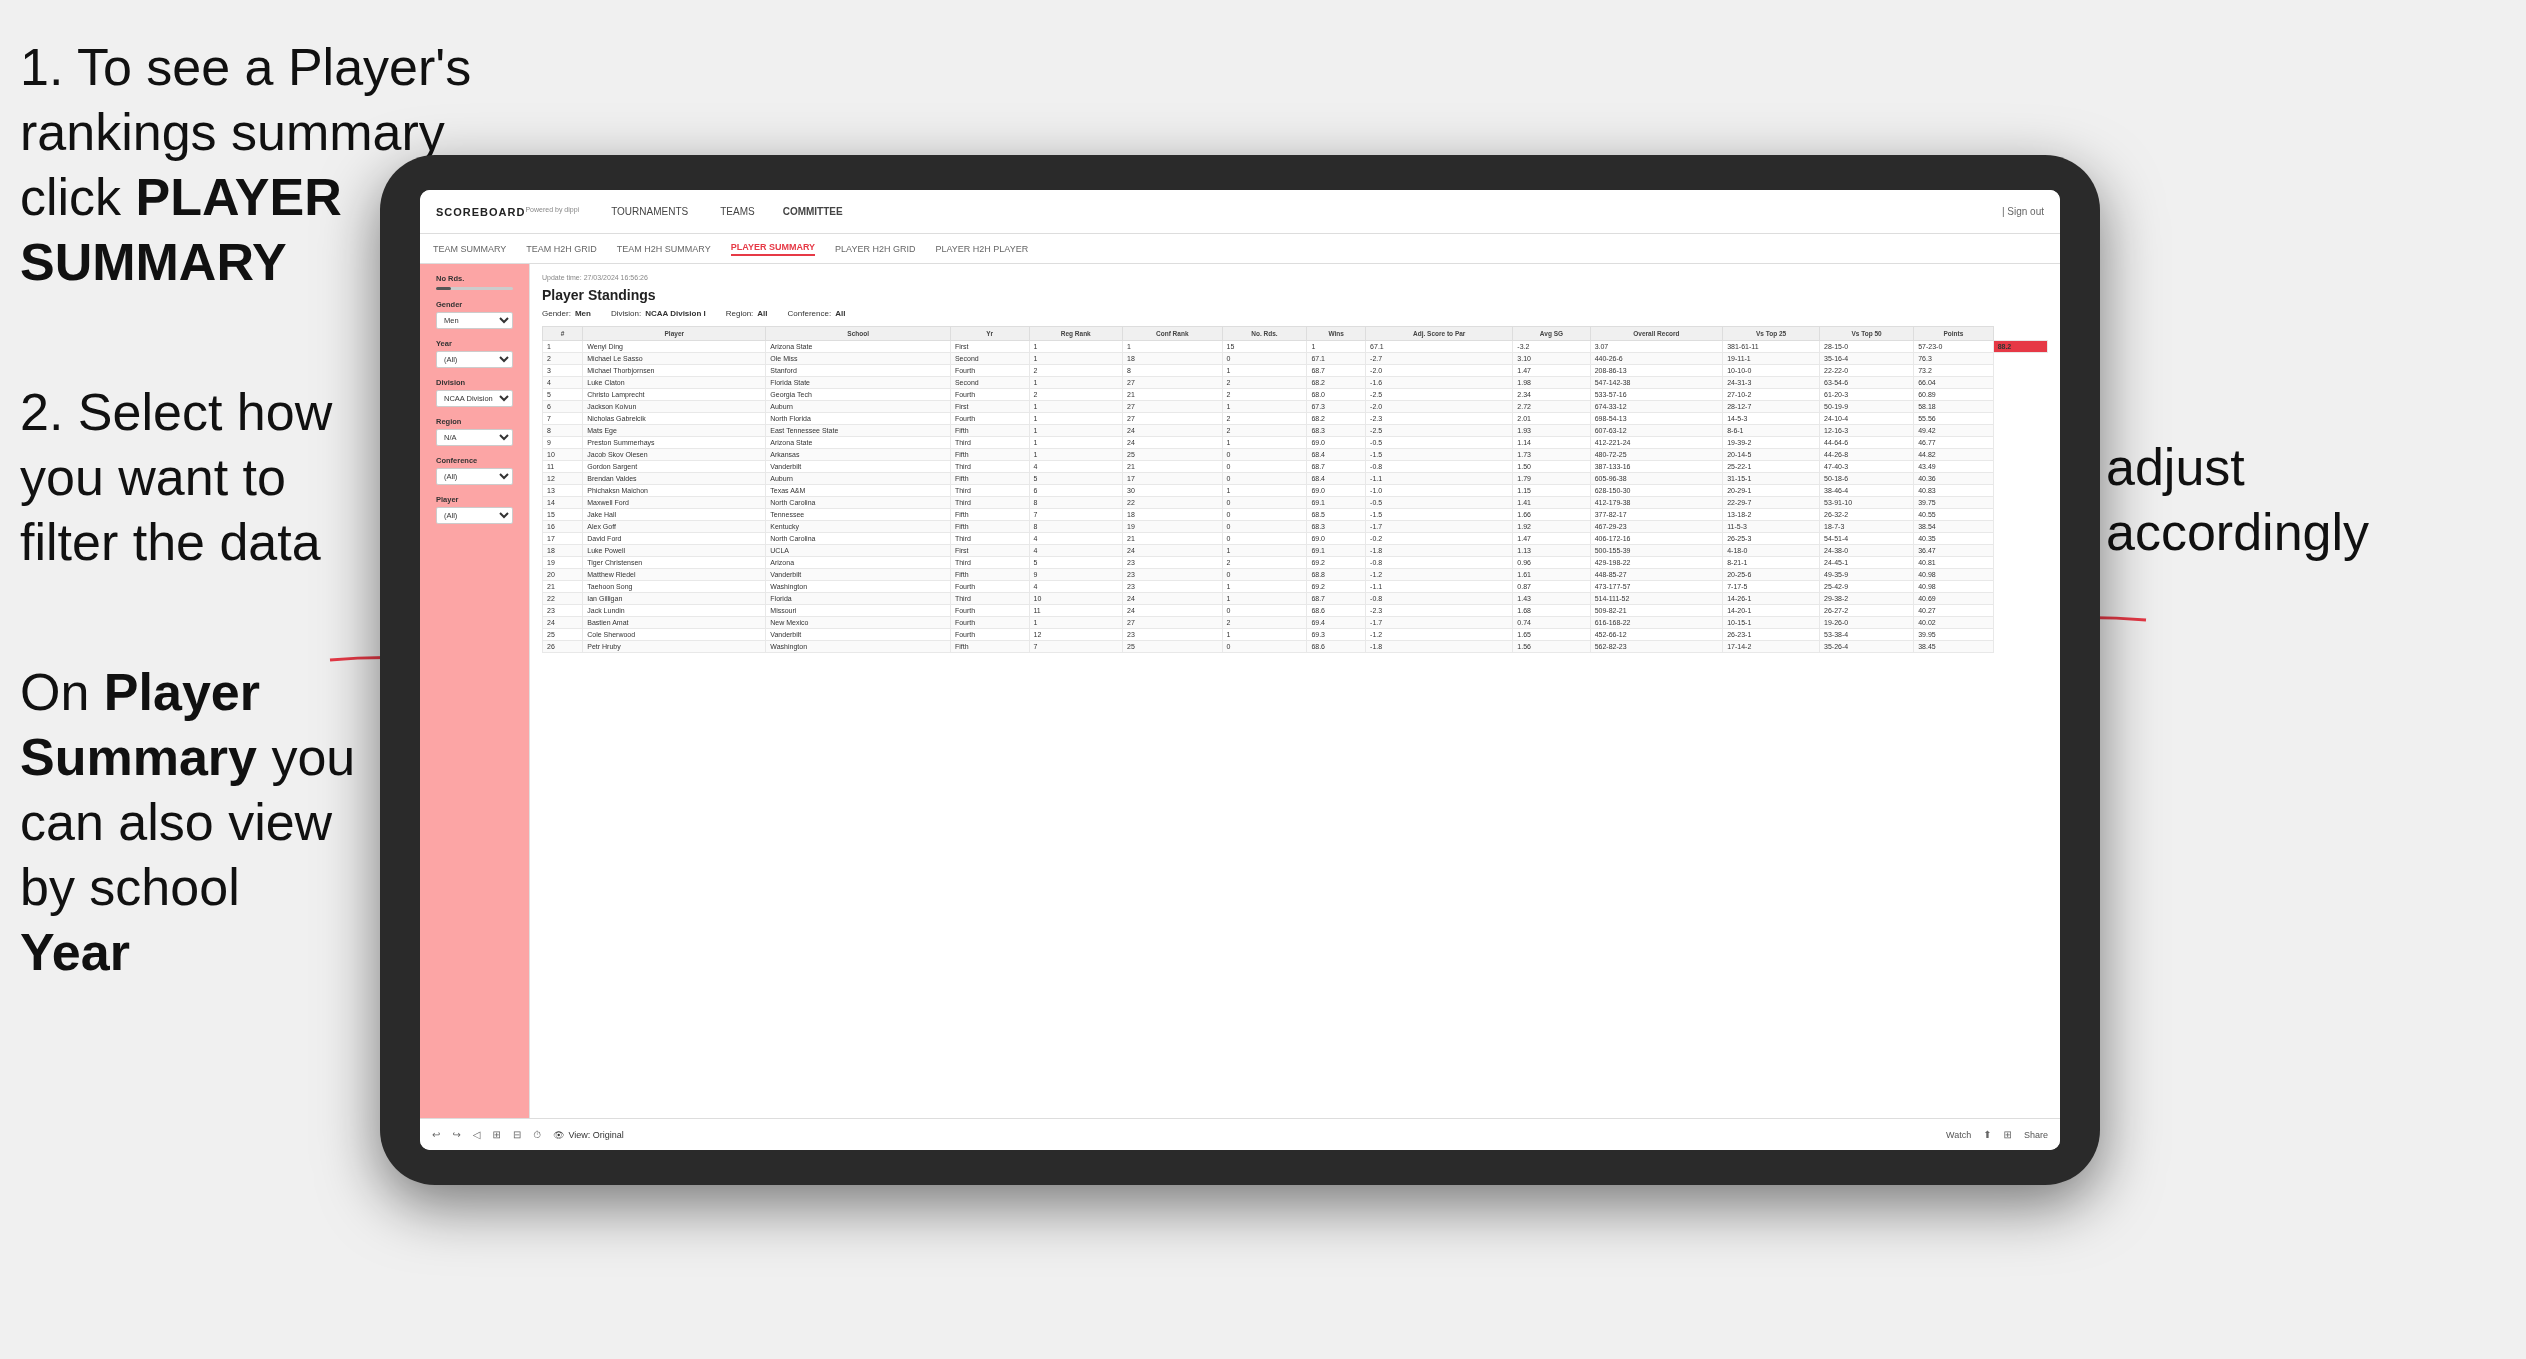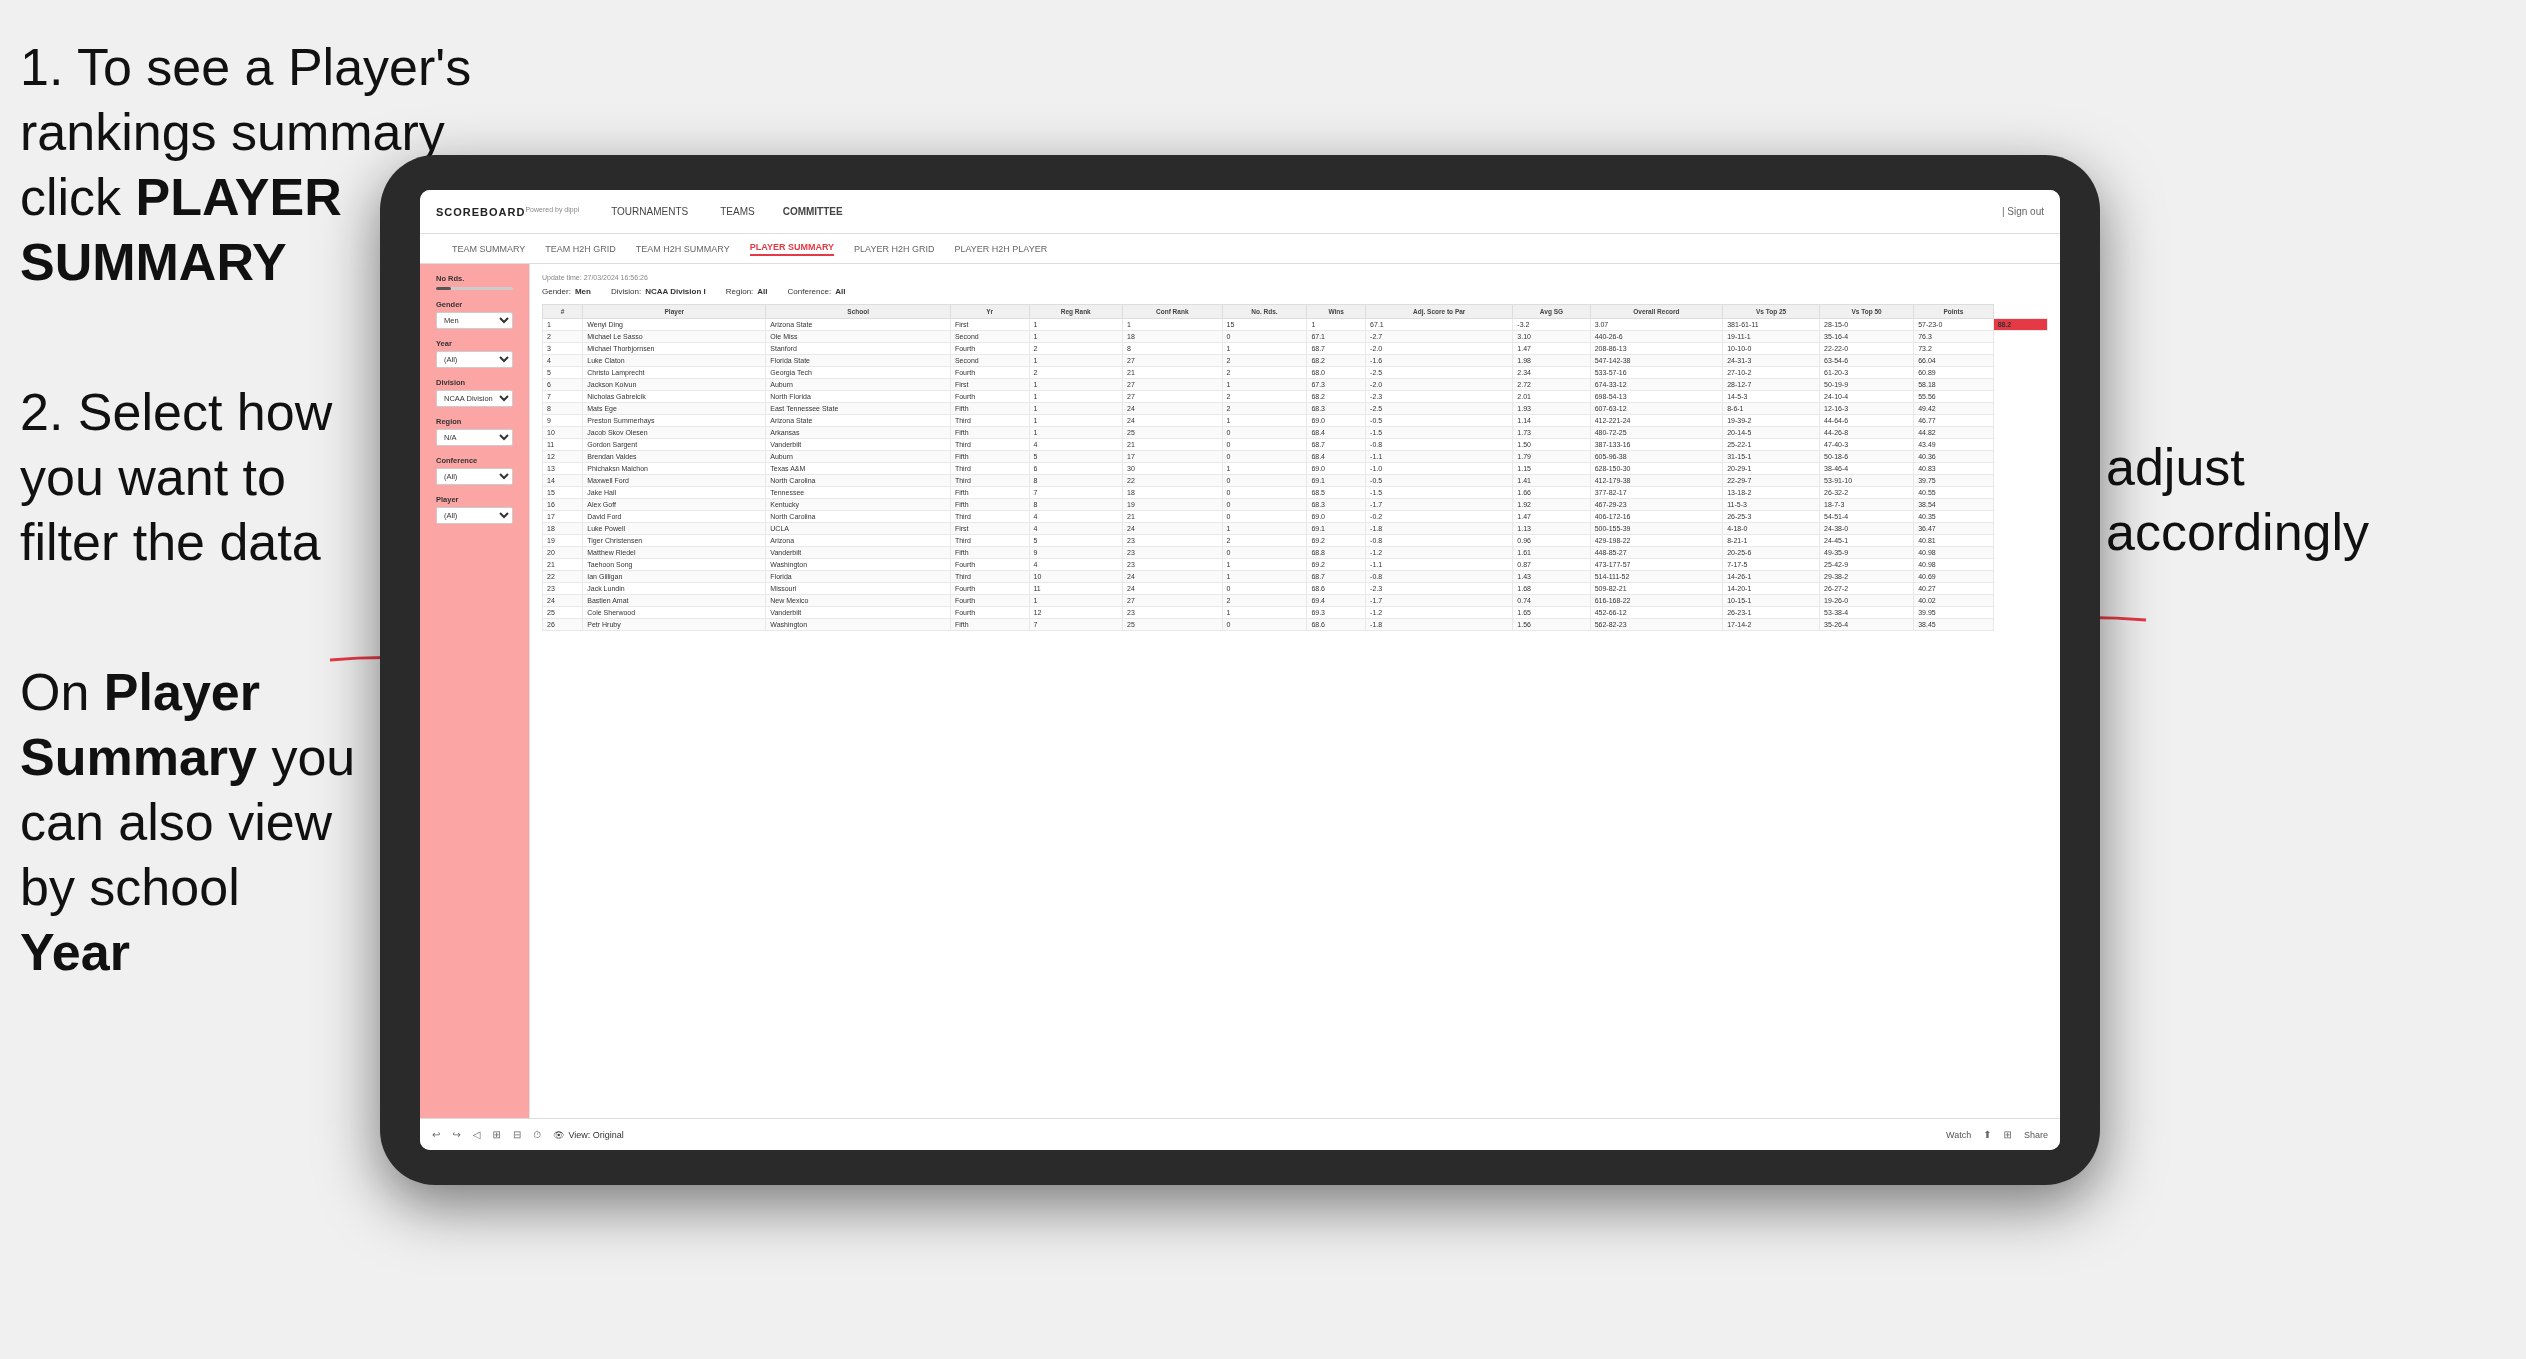--- a/index.html
+++ b/index.html
@@ -127,21 +127,21 @@
       color: #666;
     }
 
     
     .sub-nav {
       background: #fff;
       border-bottom: 1px solid #ddd;
       height: 30px;
       display: flex;
       align-items: center;
-      padding: 0 32px;
+      padding: 0 13px;
       gap: 20px;
     }
     .sub-nav-item {
       font-size: 9px;
       color: #666;
       cursor: pointer;
       white-space: nowrap;
     }
     .sub-nav-item.active {
       color: #e63946;
@@ -437,20 +437,21 @@
           <select class="sidebar-select">
             <option>(All)</option>
           </select>
         </div>
       </div>
 
       <div class="table-area">
         <div class="update-time">
           <span>Update time:</span> <span>27/03/2024 16:56:26</span>
         </div>
+        <div class="table-title">Player Standings</div>
         <div class="filters-row">
           <div class="filter-group">
             <span>Gender:</span>
             <strong>Men</strong>
           </div>
           <div class="filter-group">
             <span>Division:</span>
             <strong>NCAA Division I</strong>
           </div>
           <div class="filter-group">

